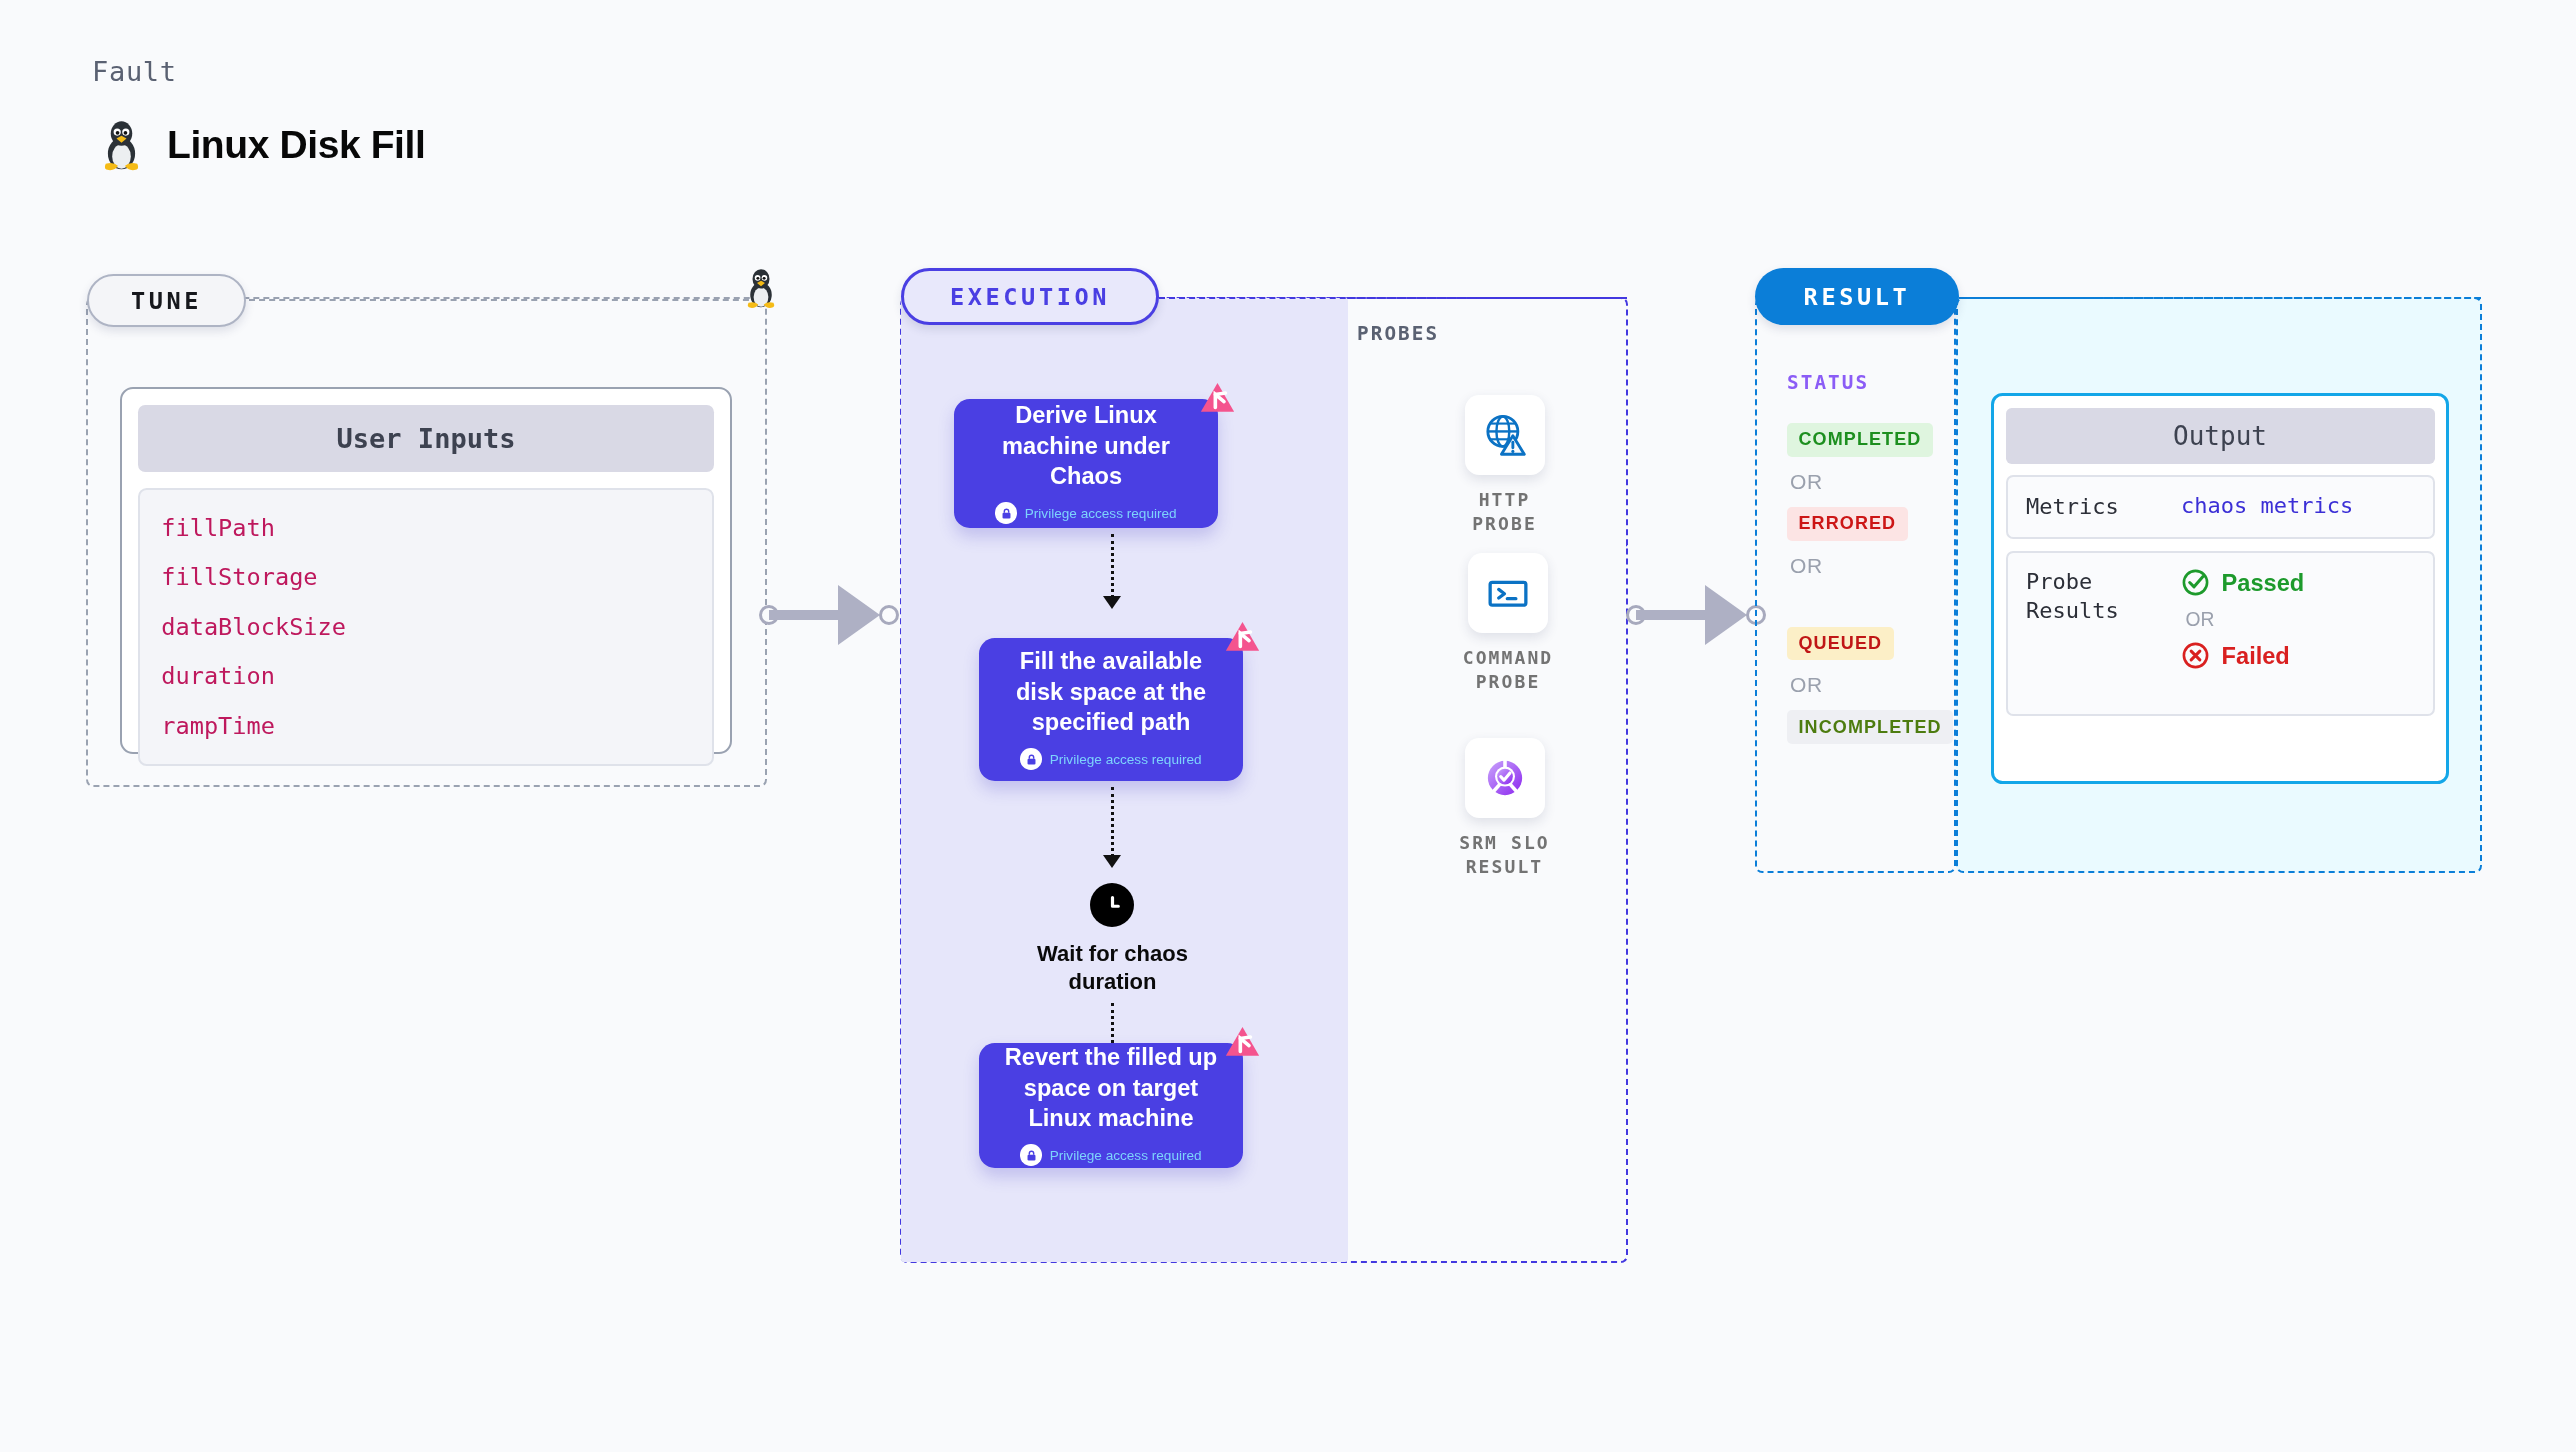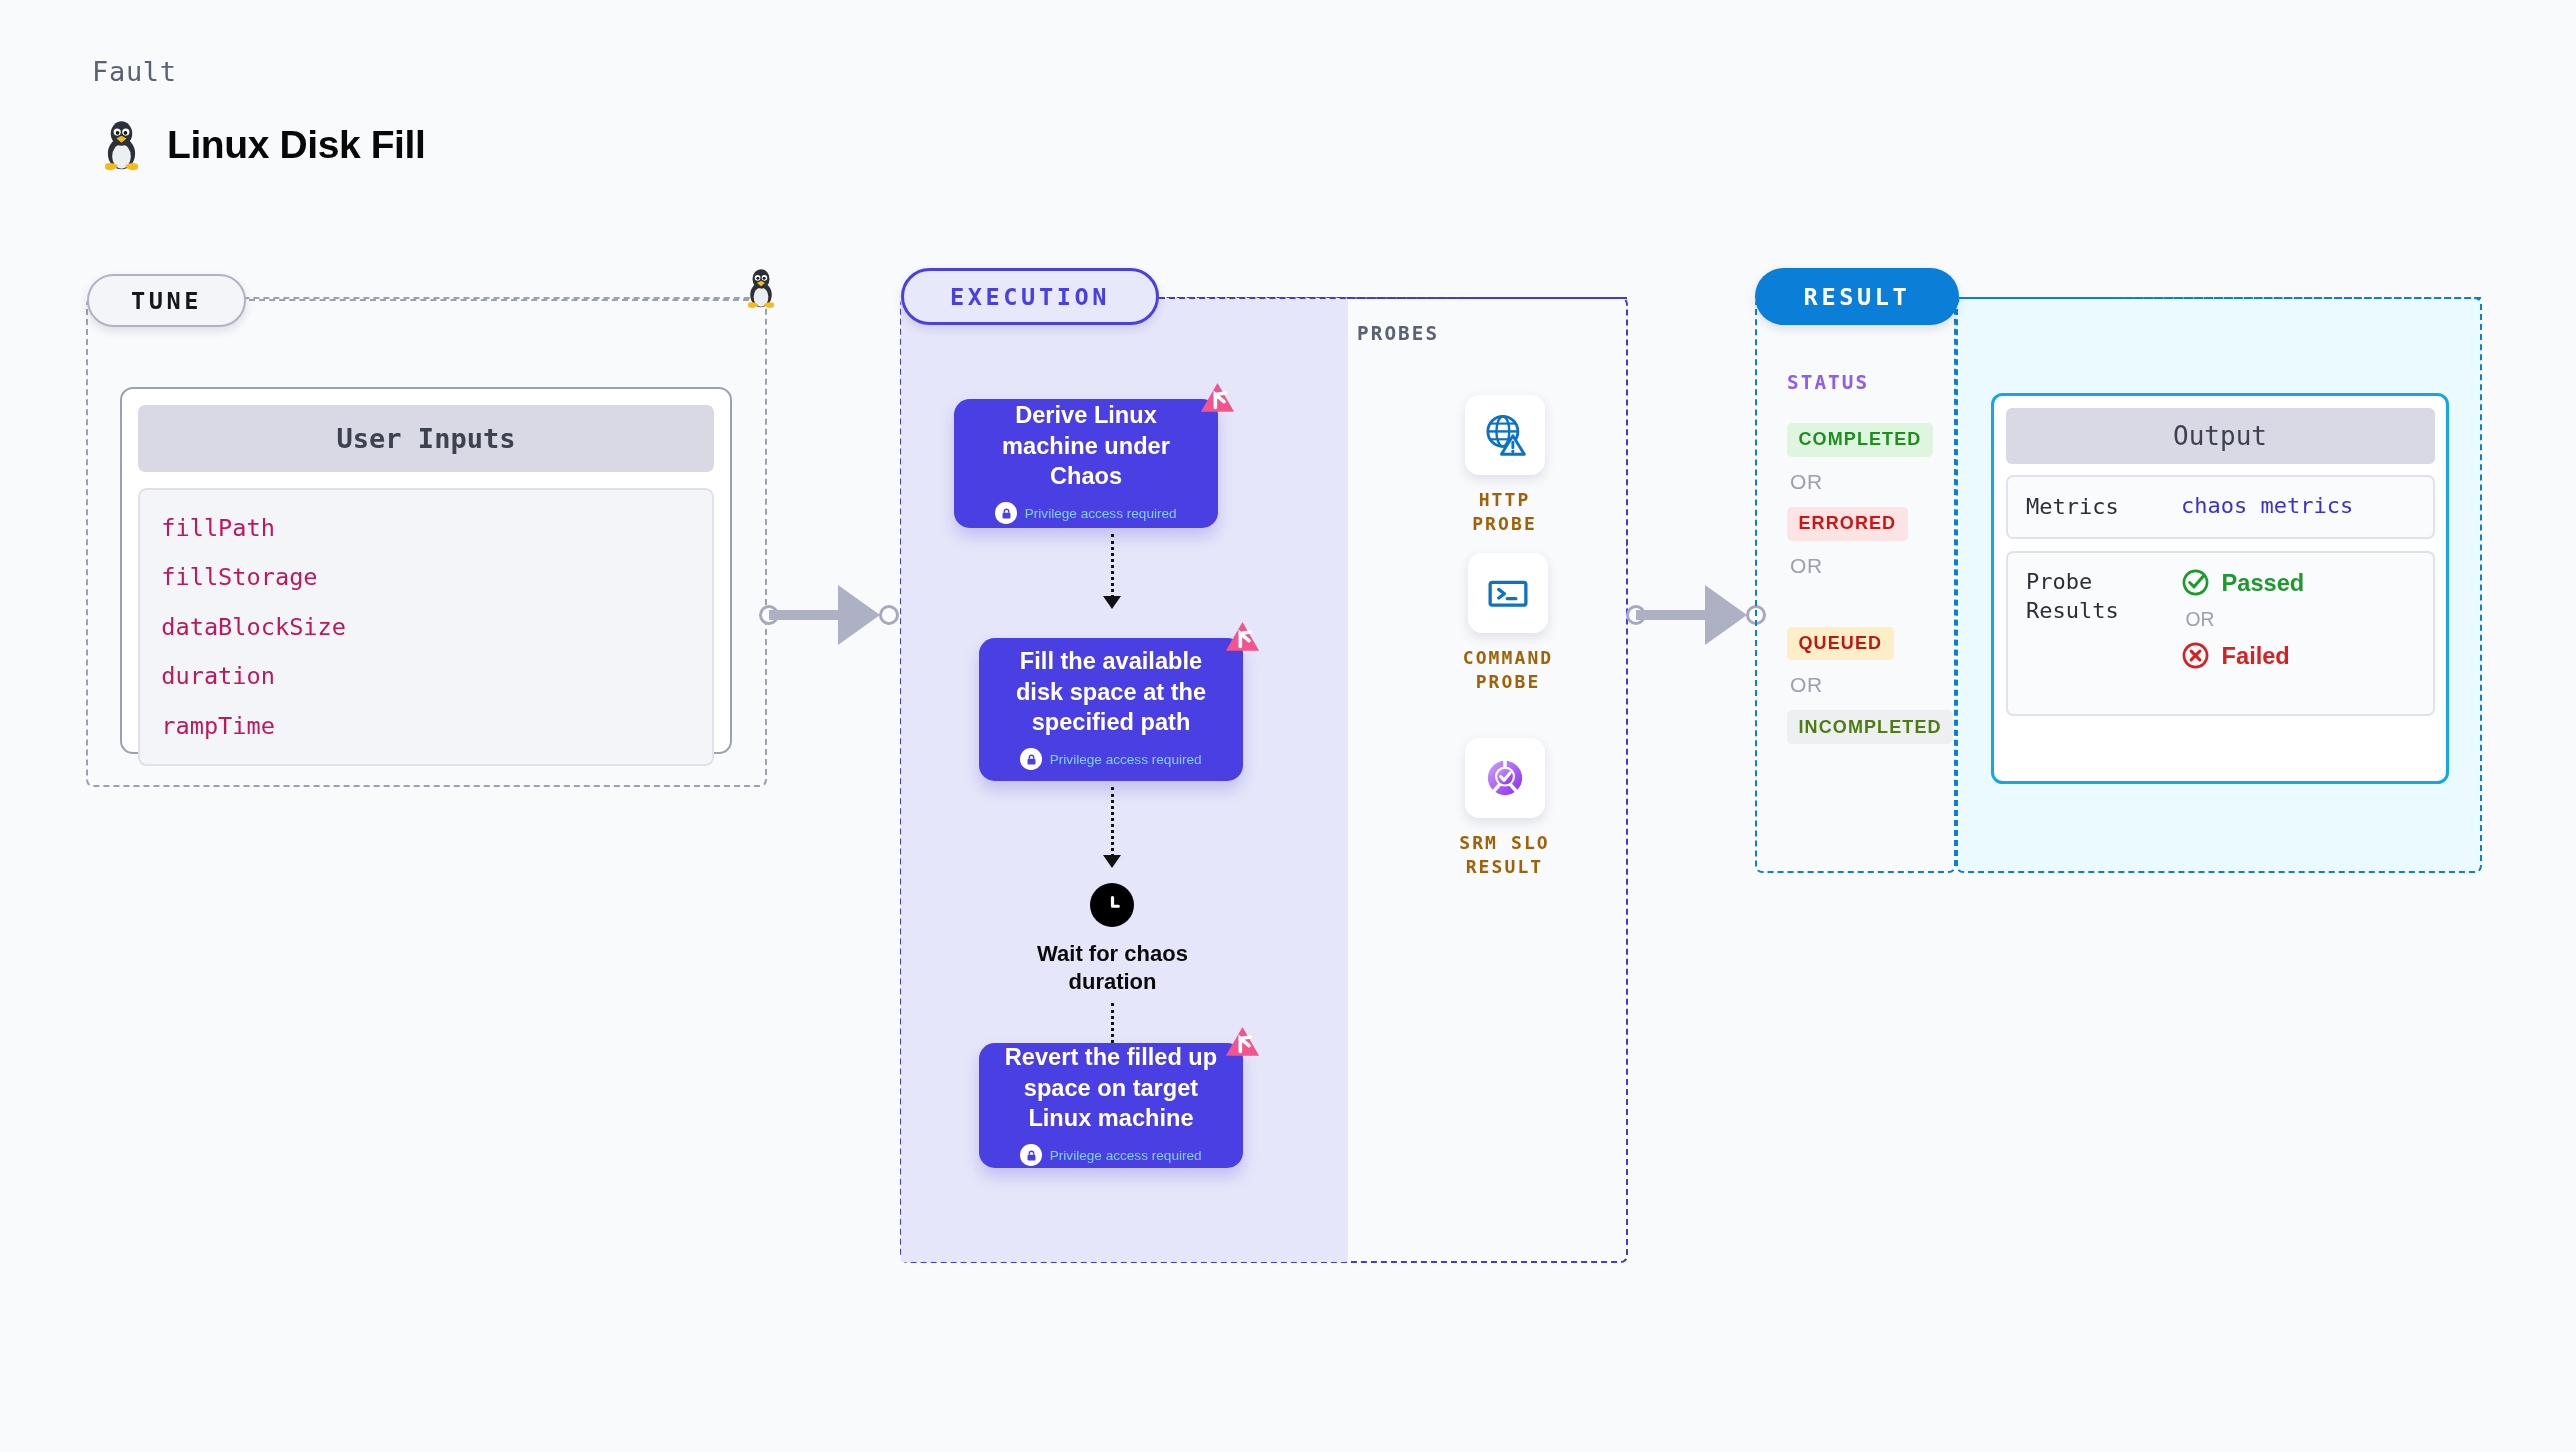--- a/index.html
+++ b/index.html
@@ -114,21 +114,21 @@
     font-size: 19.3px; color: #5a6172; letter-spacing: 2.1px; font-weight: bold;
   }
   .probe { position: absolute; display: flex; flex-direction: column; align-items: center; }
   .probe-tile {
     width: 80px; height: 80px; background: #fff; border-radius: 14.3px;
     box-shadow: 0 4.3px 11.5px rgba(40,50,90,.12);
     display: flex; align-items: center; justify-content: center;
   }
   .probe-name {
     margin-top: 13px; font-family: "DejaVu Sans Mono", monospace; font-size: 18px;
-    letter-spacing: 2.1px; color: #a16207; text-align: center; line-height: 1.35; font-weight: bold;
+    letter-spacing: 2.1px; color: #737373; text-align: center; line-height: 1.35; font-weight: bold;
   }
 
   
   .status-title {
     position: absolute; font-family: "DejaVu Sans Mono", monospace; font-size: 19.3px;
     letter-spacing: 2.1px; color: #8b5cf6; font-weight: bold;
   }
   .status-col { position: absolute; display: flex; flex-direction: column; align-items: flex-start; }
   .chip {
     display: inline-block; border-radius: 5px; padding: 6.4px 11.5px;

